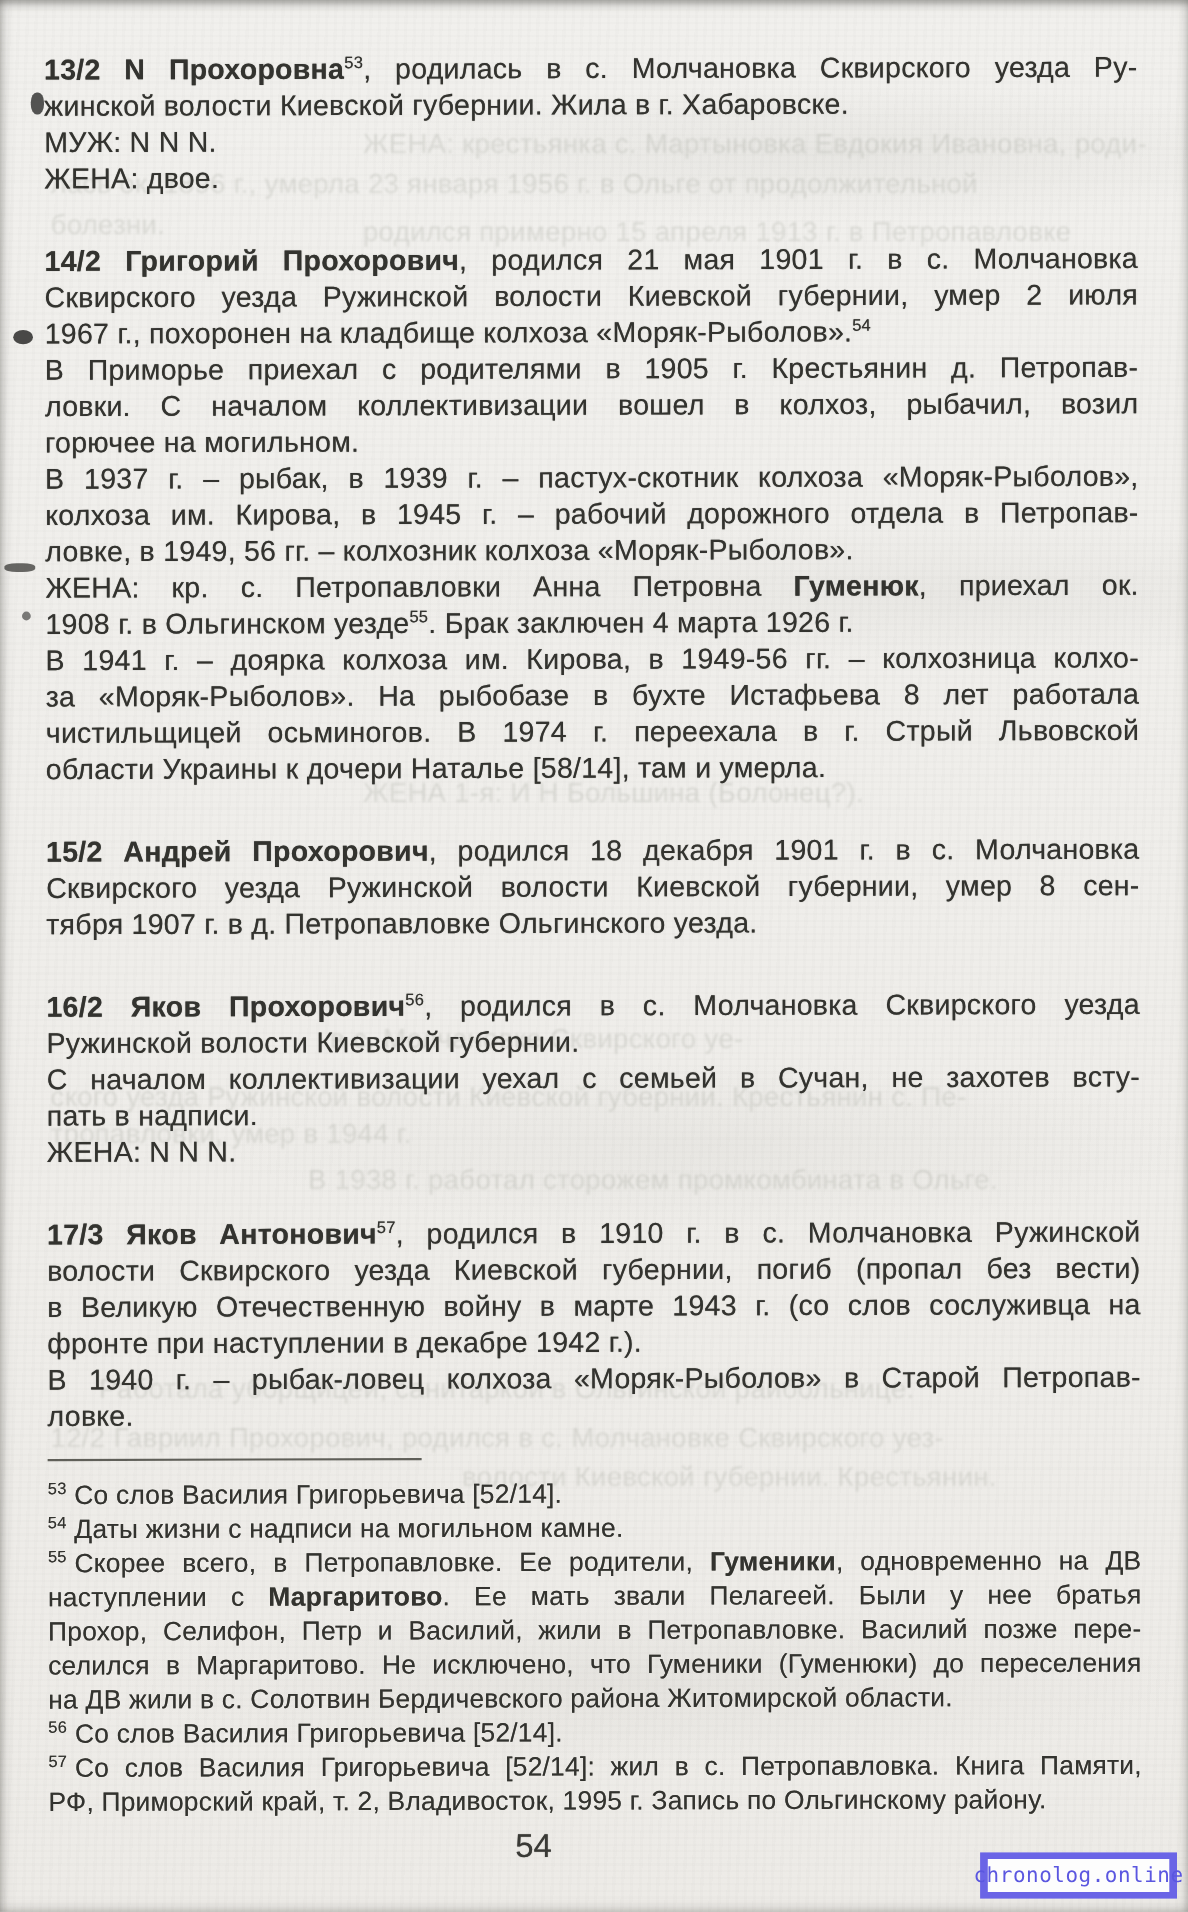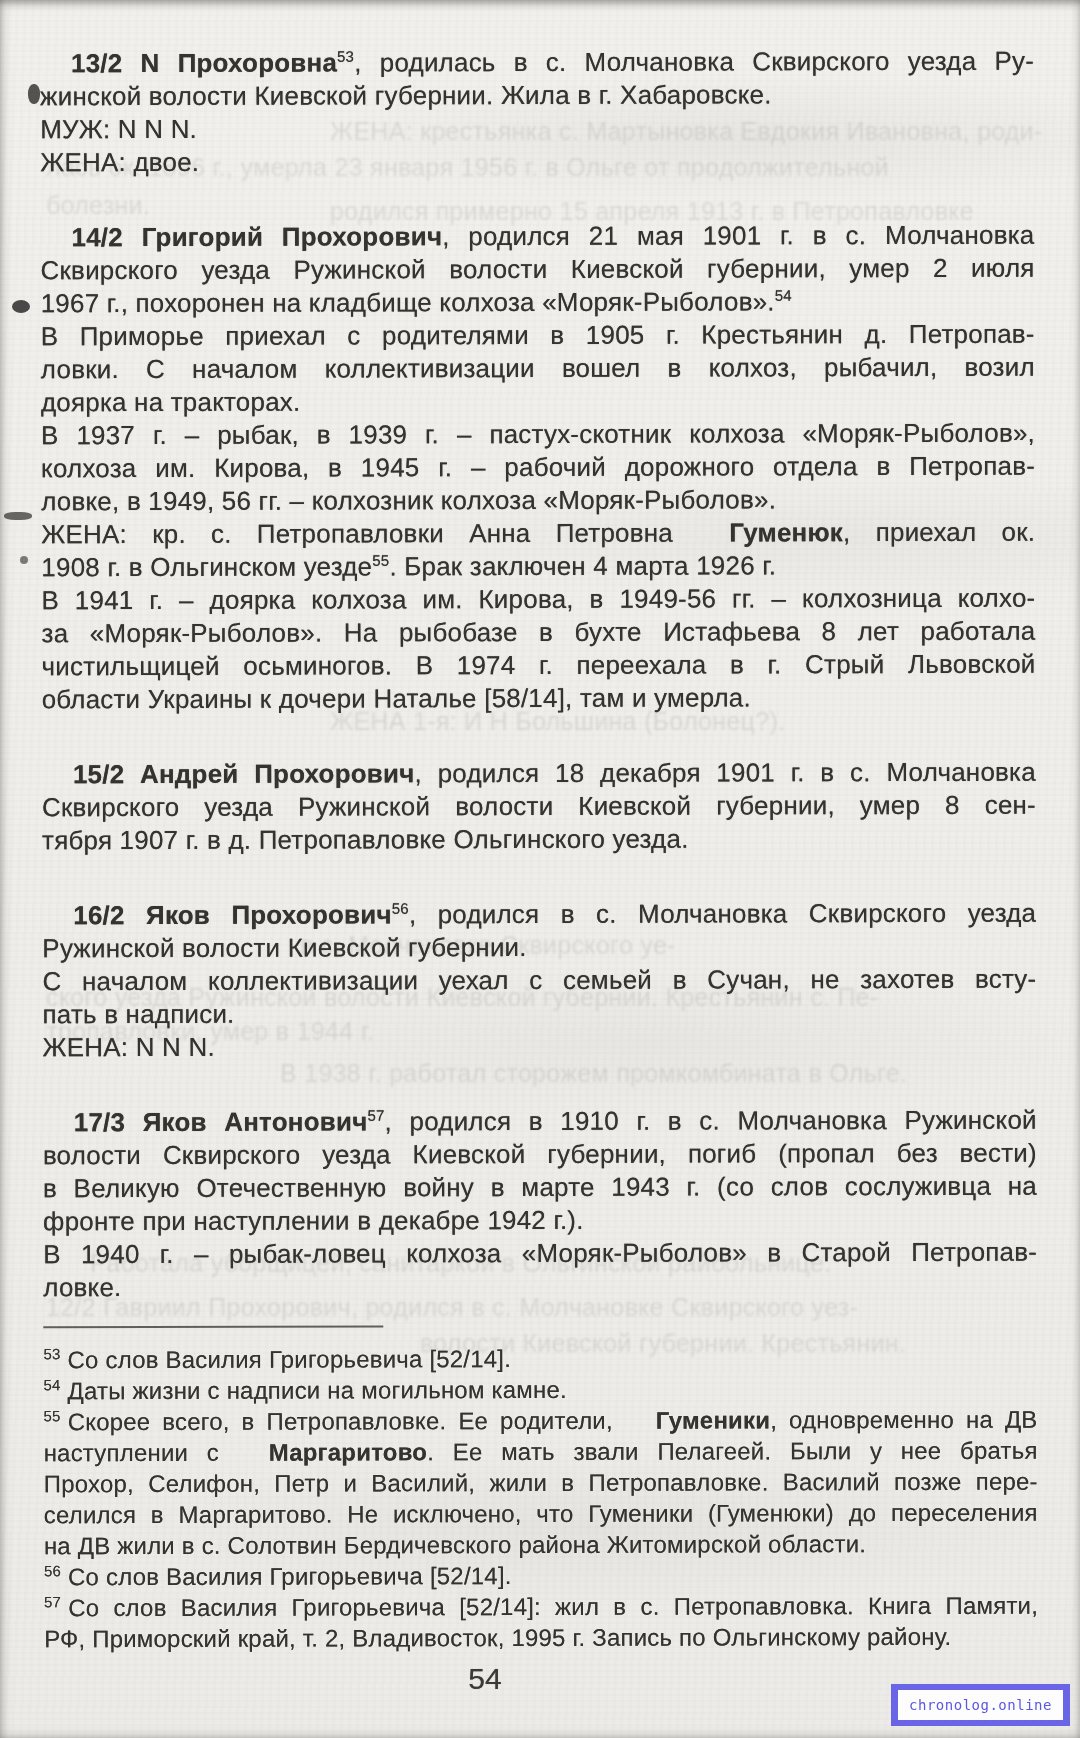--- a/index.html
+++ b/index.html
@@ -31,21 +31,21 @@
   }
   .entry{margin:0;}
   .entry + .entry{margin-top:42px;}
   .line{
     font-size:26px;line-height:33px;height:33px;
     letter-spacing:.2px;
     text-shadow:0 0 .7px rgba(55,55,50,.75);
     white-space:normal;overflow:visible;
   }
   .jl{text-align:justify;text-align-last:justify;}
-  .b{font-weight:700;margin-left:31px;}
+  .b{font-weight:700;}
   sup.fnref{font-size:.58em;vertical-align:super;line-height:0;}
   .footnotes{margin-top:22px;}
   .fn-rule{
     width:340px;height:0;border:none;
     border-top:2px solid #46463f;
     margin:0 0 16px 0;opacity:.85;
   }
   .fn-line{
     font-size:24px;line-height:31px;height:31px;
     letter-spacing:.2px;
@@ -67,21 +67,21 @@
     box-sizing:border-box;
     background:#6a64e6;
     padding:6px 7px;
   }
   .watermark-inner{
     background:#fdfdfd;
     width:100%;height:100%;
     box-sizing:border-box;
     display:flex;align-items:center;justify-content:center;
     font-family:"DejaVu Sans Mono", monospace;
-    font-size:14px;color:#5b57e0;
+    font-size:19px;color:#5b57e0;
     letter-spacing:.5px;
   }
   .ghost{
     position:absolute;z-index:1;
     font-size:25px;line-height:30px;
     color:#6e7366;opacity:.17;
     filter:blur(1.1px);
     letter-spacing:.3px;
     white-space:nowrap;
   }
@@ -114,21 +114,21 @@
           <div class="line"><span>жинской волости Киевской губернии. Жила в г. Хабаровске.</span></div>
           <div class="line"><span>МУЖ: N N N.</span></div>
           <div class="line"><span>ЖЕНА: двое.</span></div>
         </div>
         <div class="entry">
           <div class="line jl"><span class="b">14/2 Григорий Прохорович</span><span>, родился 21 мая 1901 г. в с. Молчановка</span></div>
           <div class="line jl"><span>Сквирского уезда Ружинской волости Киевской губернии, умер 2 июля</span></div>
           <div class="line"><span>1967 г., похоронен на кладбище колхоза «Моряк-Рыболов».</span><sup class="fnref">54</sup></div>
           <div class="line jl"><span>В Приморье приехал с родителями в 1905 г. Крестьянин д. Петропав-</span></div>
           <div class="line jl"><span>ловки. С началом коллективизации вошел в колхоз, рыбачил, возил</span></div>
-          <div class="line"><span>доярка на тракторах.</span></div>
+          <div class="line"><span>горючее на могильном.</span></div>
           <div class="line jl"><span>В 1937 г. – рыбак, в 1939 г. – пастух-скотник колхоза «Моряк-Рыболов»,</span></div>
           <div class="line jl"><span>колхоза им. Кирова, в 1945 г. – рабочий дорожного отдела в Петропав-</span></div>
           <div class="line"><span>ловке, в 1949, 56 гг. – колхозник колхоза «Моряк-Рыболов».</span></div>
           <div class="line jl"><span>ЖЕНА: кр. с. Петропавловки Анна Петровна </span><span class="b">Гуменюк</span><span>, приехал ок.</span></div>
           <div class="line"><span>1908 г. в Ольгинском уезде</span><sup class="fnref">55</sup><span>. Брак заключен 4 марта 1926 г.</span></div>
           <div class="line jl"><span>В 1941 г. – доярка колхоза им. Кирова, в 1949-56 гг. – колхозница колхо-</span></div>
           <div class="line jl"><span>за «Моряк-Рыболов». На рыбобазе в бухте Истафьева 8 лет работала</span></div>
           <div class="line jl"><span>чистильщицей осьминогов. В 1974 г. переехала в г. Стрый Львовской</span></div>
           <div class="line"><span>области Украины к дочери Наталье [58/14], там и умерла.</span></div>
         </div>

